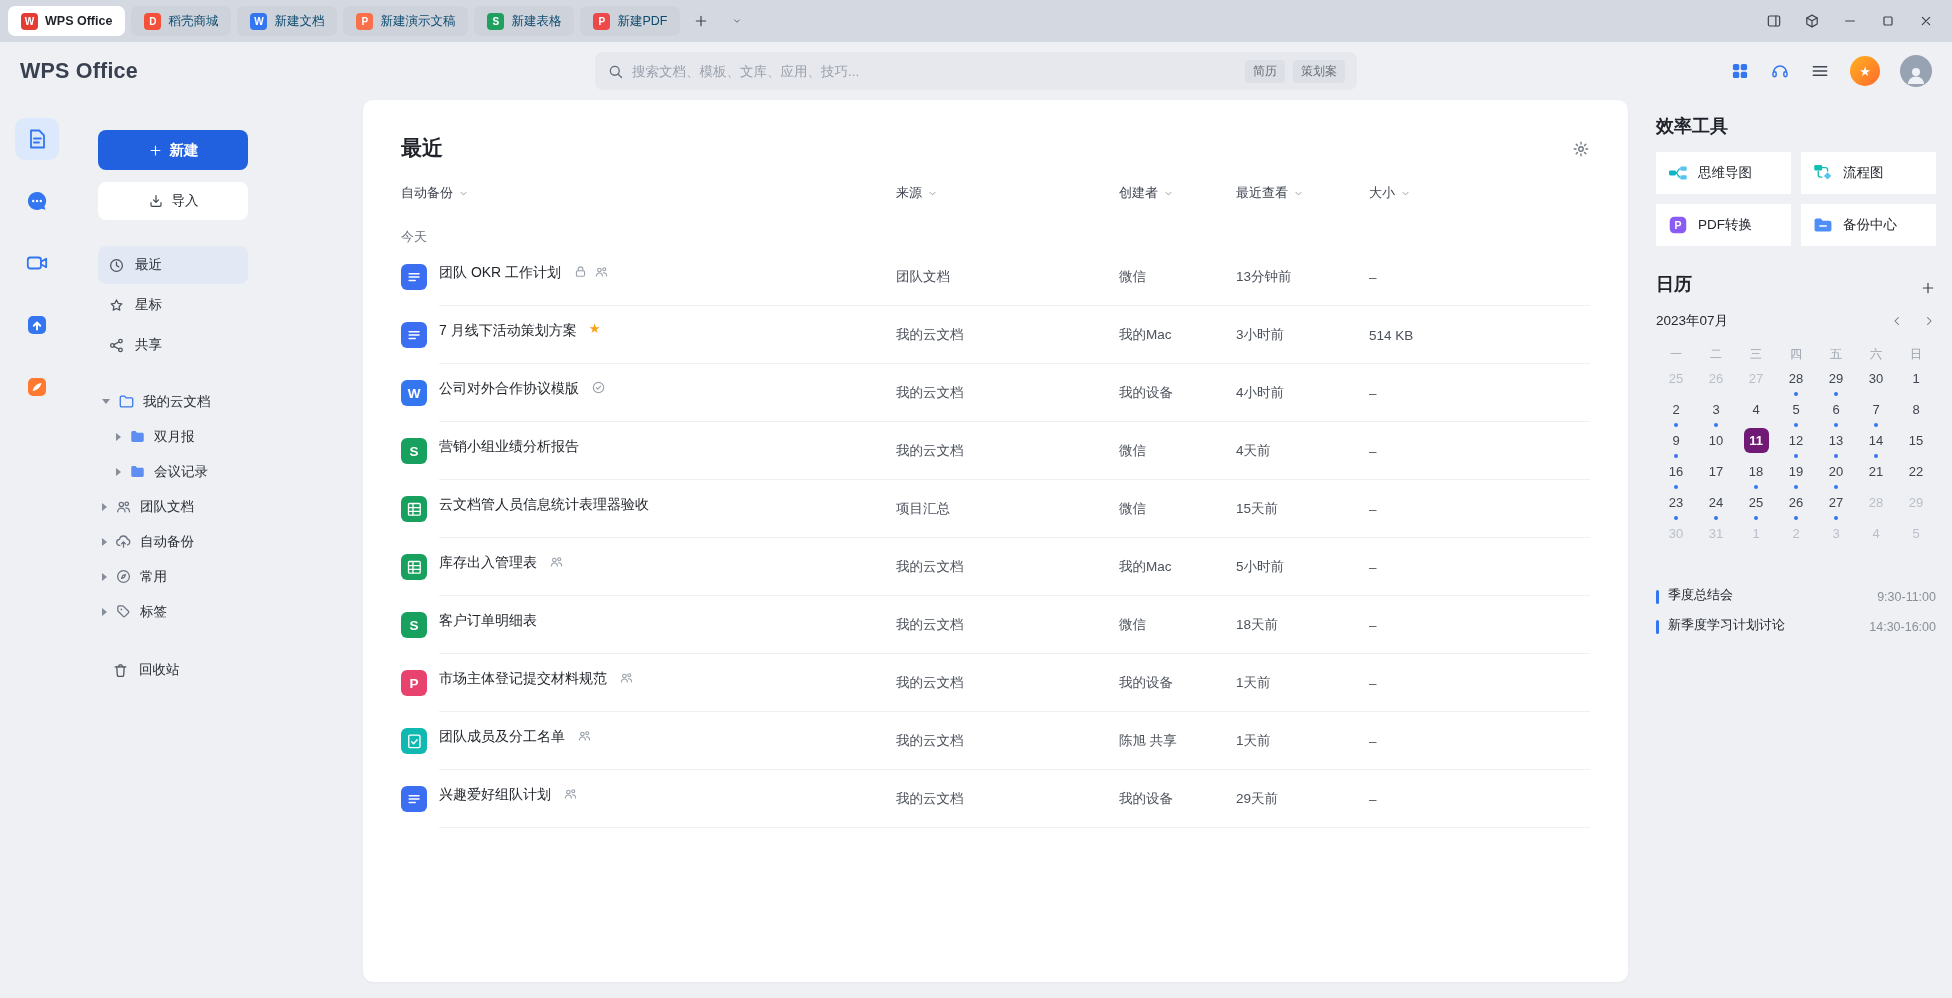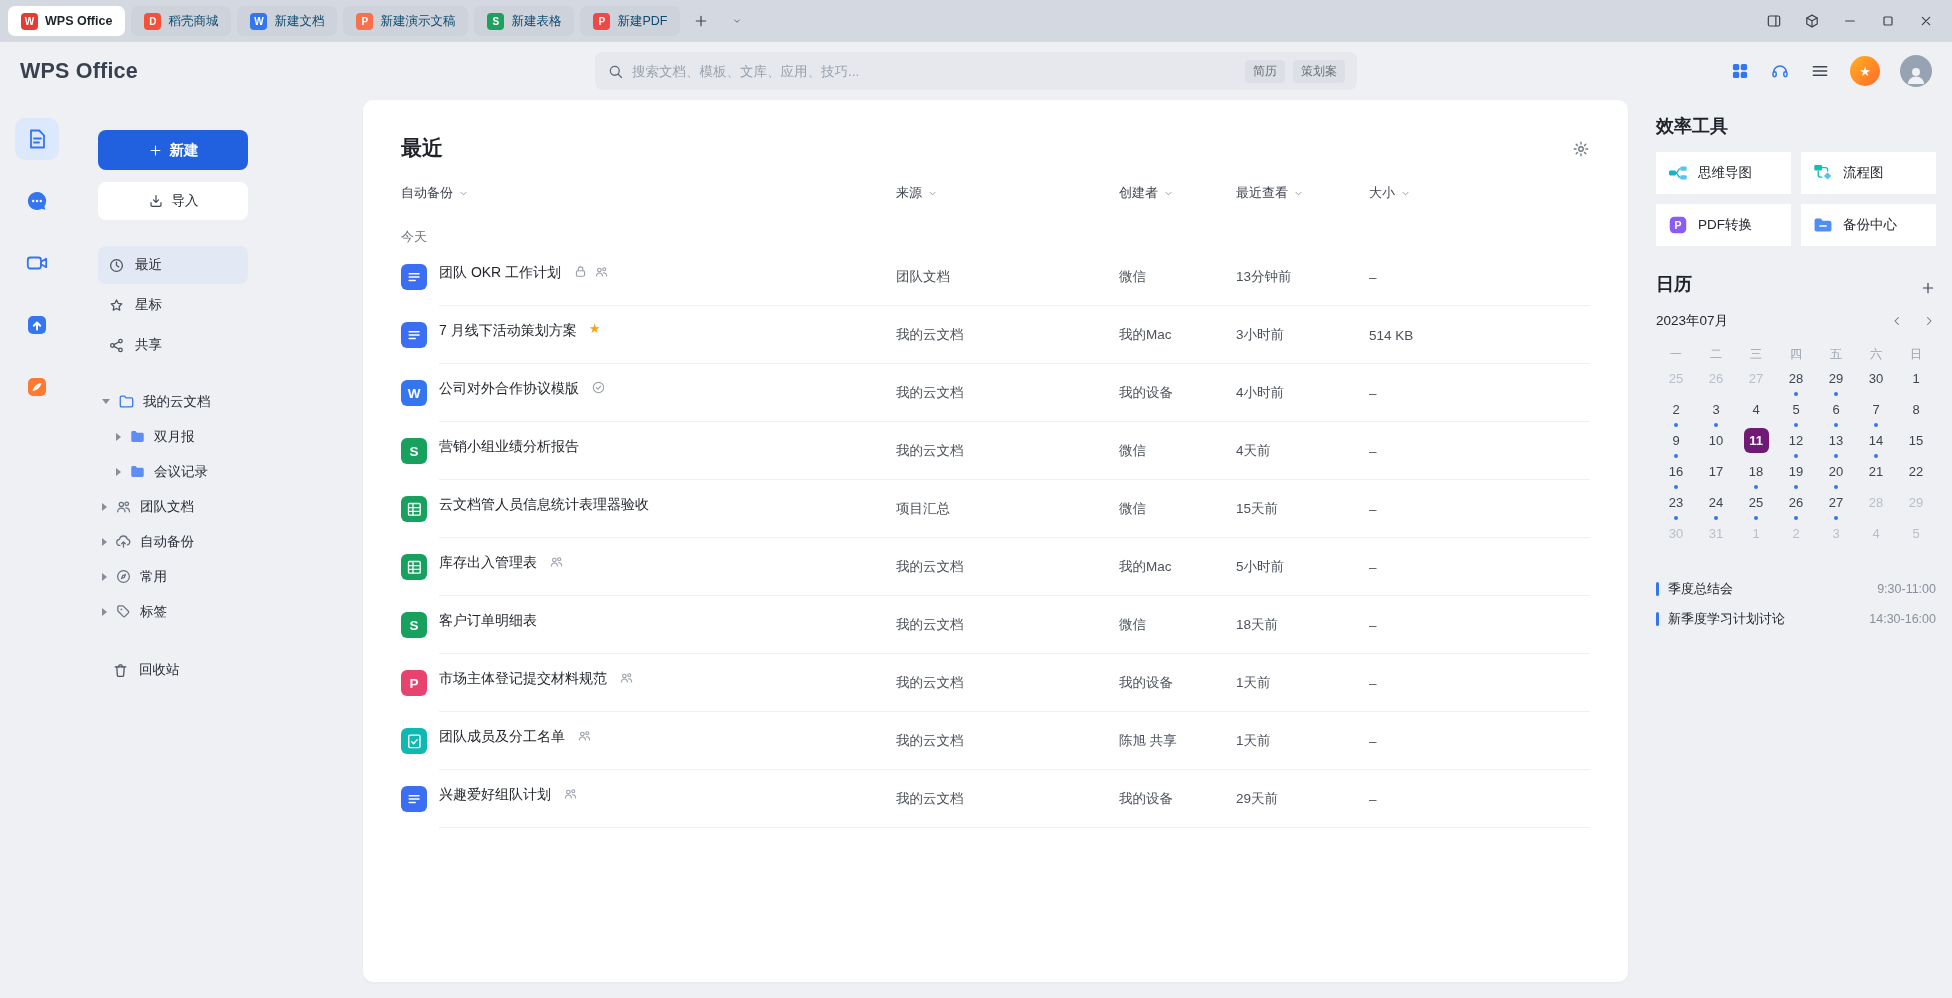--- a/index.html
+++ b/index.html
@@ -111,21 +111,21 @@
 .cal-nav-btn{width:14px;height:14px;color:#6f7680}
 .cal-weekdays{margin-top:12px;display:grid;grid-template-columns:repeat(7,1fr)}
 .wd{height:24px;display:flex;align-items:center;justify-content:center;font-size:12px;color:#9aa1ab}
 .cal-grid{display:grid;grid-template-columns:repeat(7,1fr);grid-auto-rows:31px}
 .day{position:relative;display:flex;justify-content:center;font-size:13px;color:#3f454e}
 .day-num{display:flex;align-items:center;justify-content:center;width:25px;height:25px;border-radius:6px}
 .day.muted .day-num{color:#b9bfc9}
 .day.selected .day-num{background:#701a75;color:#fff;font-weight:600}
 .day.dot::after{content:"";position:absolute;bottom:1px;left:50%;transform:translateX(-50%);width:4px;height:4px;border-radius:50%;background:#3476f0}
 .events{margin-top:22px}
-.event{display:flex;align-items:center;height:30px;gap:9px}
+.event{display:flex;align-items:flex-end;height:30px;gap:9px}
 .ev-bar{width:3px;height:14px;background:#3476f0;border-radius:2px;flex:0 0 auto}
 .ev-title{font-size:13px;color:#23272e;flex:1;white-space:nowrap;overflow:hidden;text-overflow:ellipsis}
 .ev-time{font-size:12.5px;color:#8a9099;white-space:nowrap}
 </style>
 </head>
 <body>
 
 <div class="titlebar" data-interactable="false">
   <div class="tabs" data-interactable="false">
 

